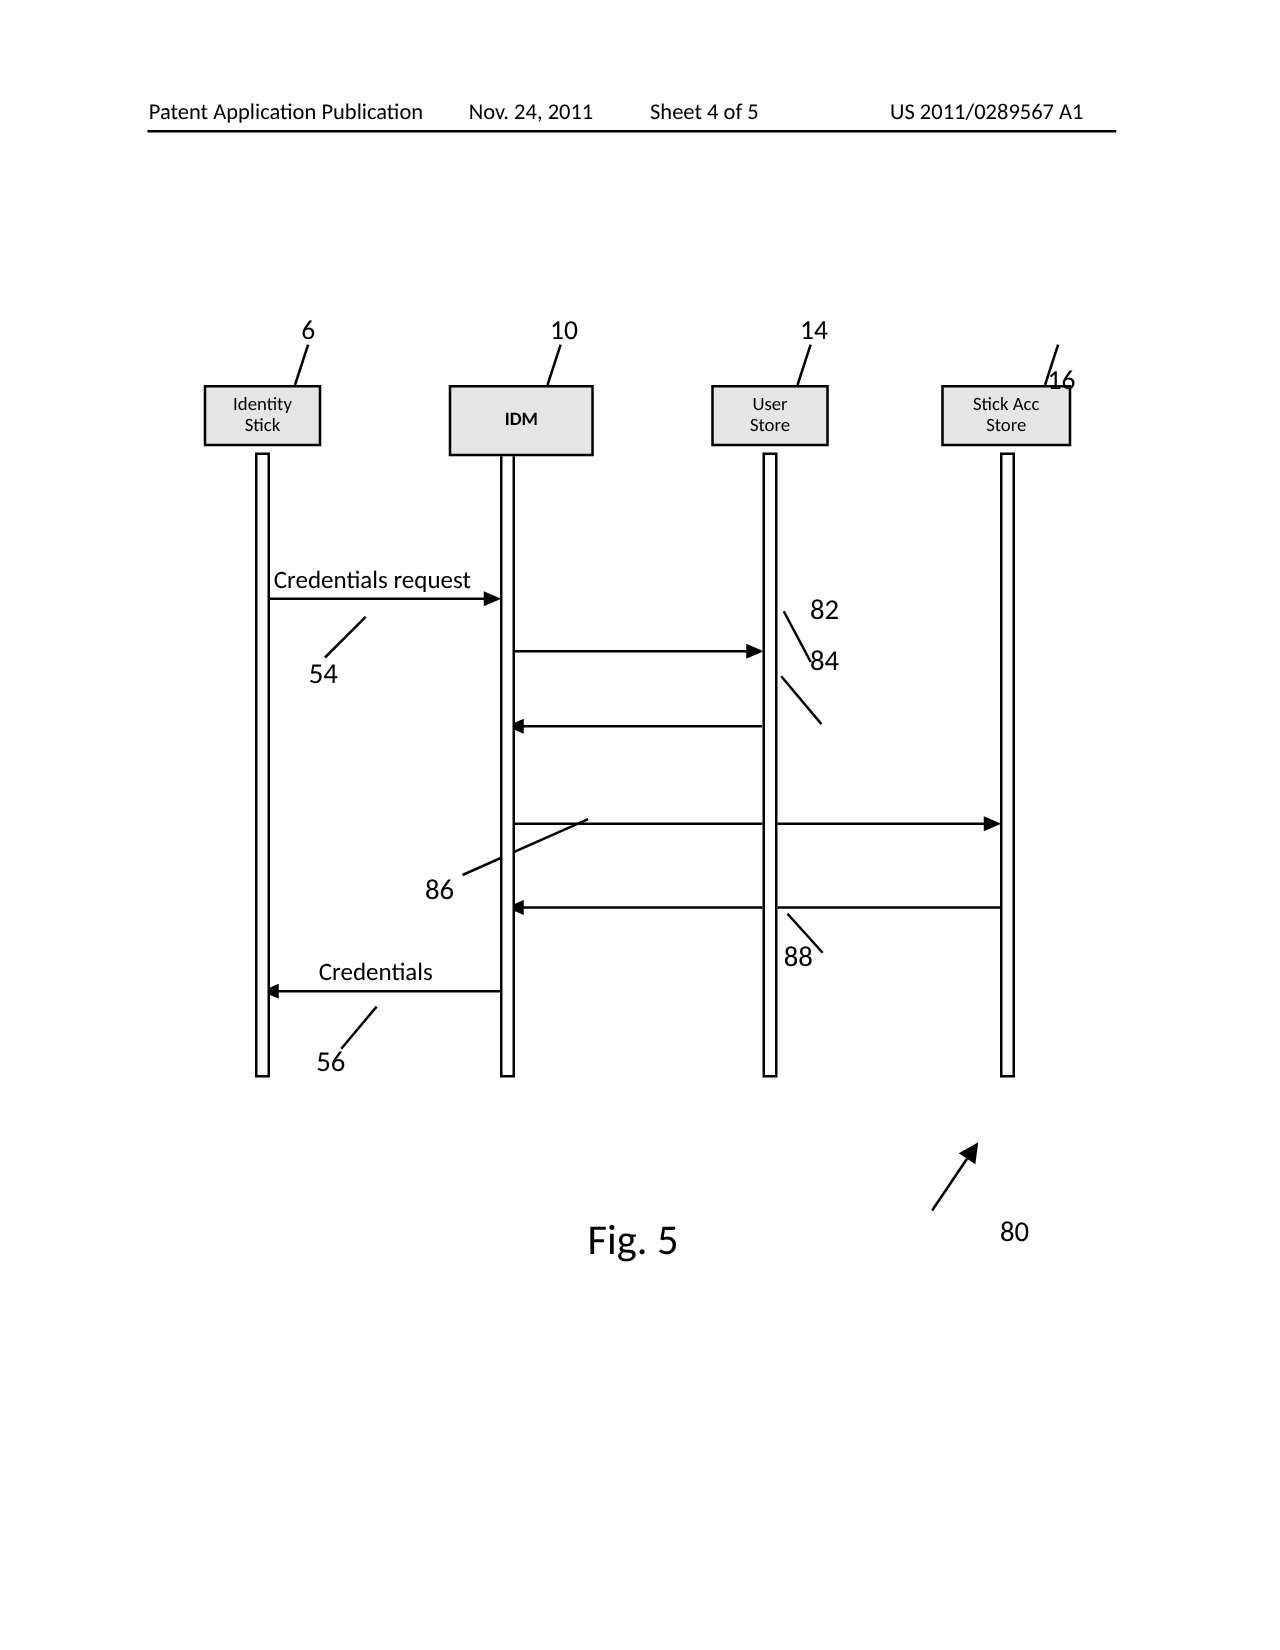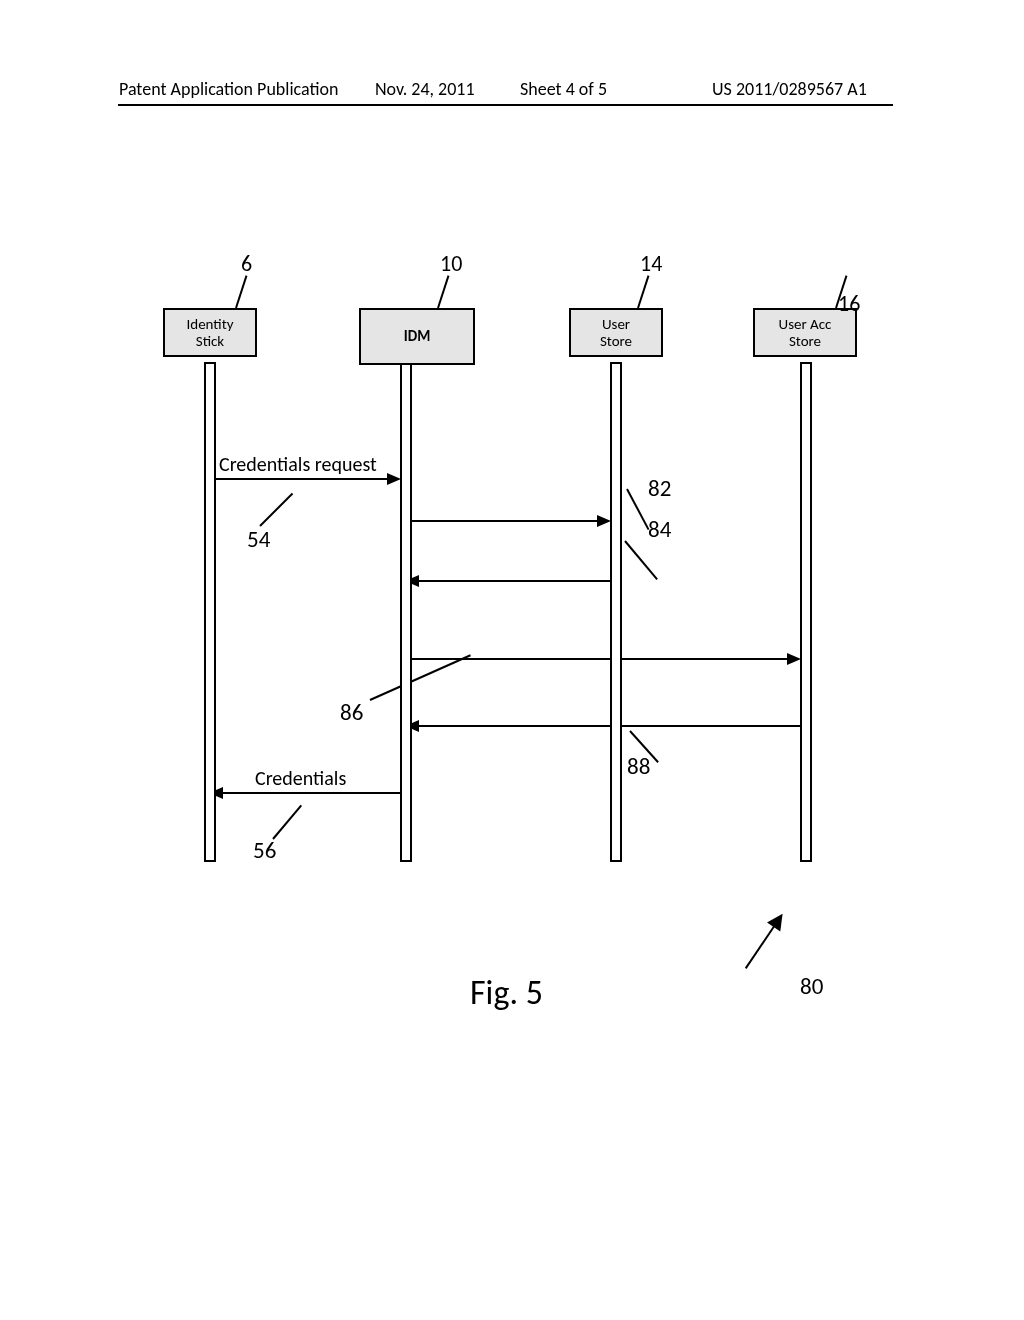--- a/index.html
+++ b/index.html
@@ -161,21 +161,21 @@
       <span>User</span><br>
       <span>Store</span>
     </div>
   </div>
   <div class="lifeline" style="left:455px; top:82px; height:500px;"></div>
   <div class="leader-line" style="left:482px; top:-6px; transform:rotate(18deg);"></div>
   <div class="leader-label" style="left:485px; top:-30px;">14</div>
 
   <div class="participant" style="left:598px; top:28px; width:104px;">
     <div class="box">
-      <span>User Acc</span><br>
+      <span>Stick Acc</span><br>
       <span>Store</span>
     </div>
   </div>
   <div class="lifeline" style="left:645px; top:82px; height:500px;"></div>
   <div class="leader-line" style="left:680px; top:-6px; transform:rotate(18deg);"></div>
   <div class="leader-label" style="left:683px; top:-30px;margin-top:40px;">16</div>
 
   <div class="msg" style="top:198px;">
     <div class="line" style="left:61px; width:179px;"></div>
     <div class="arrowhead-r" style="left:232px; top:-5px;"></div>

